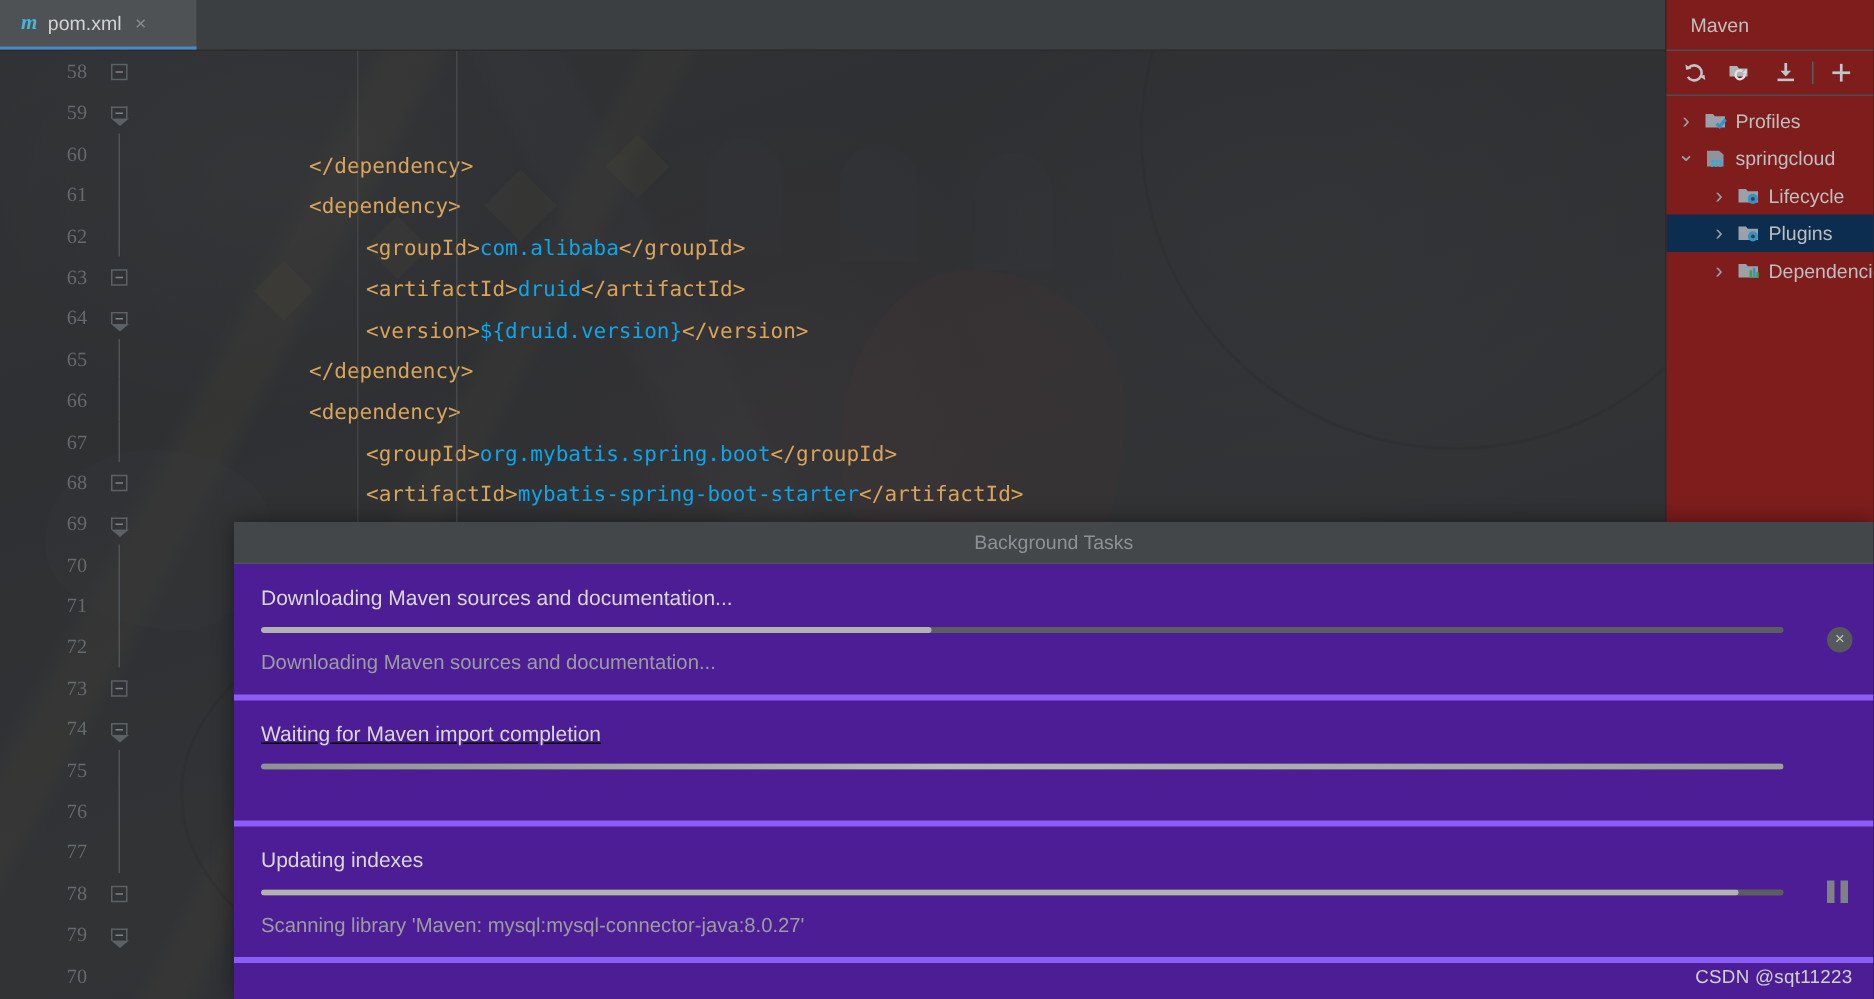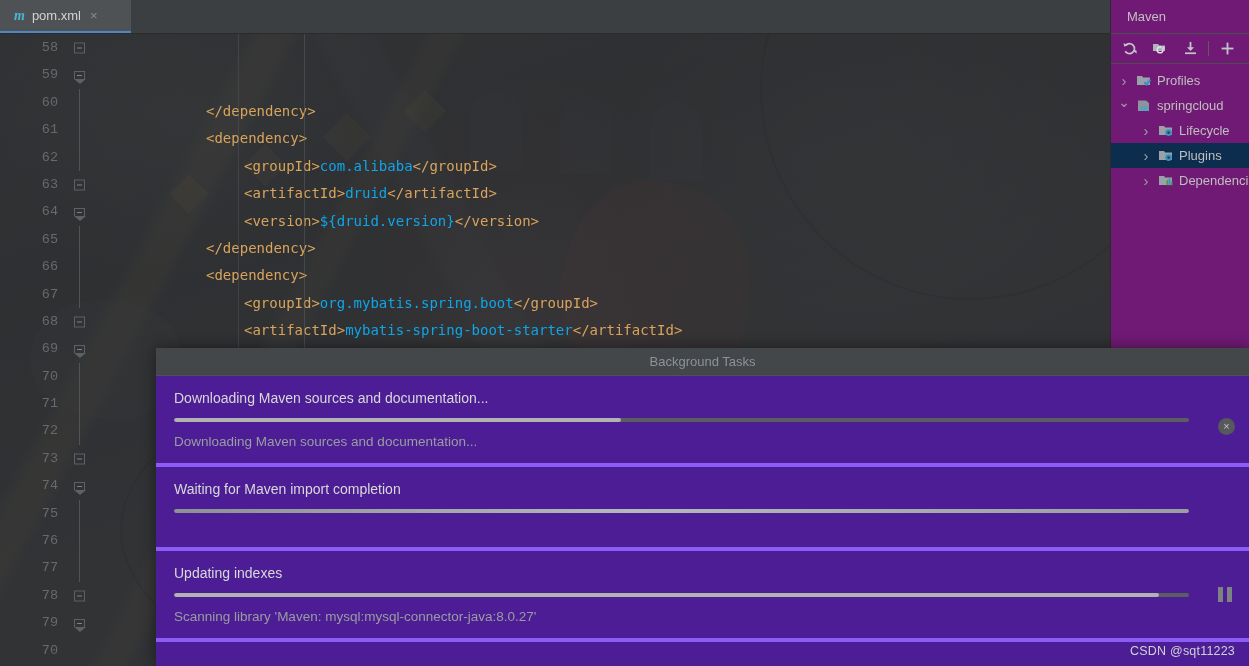--- a/index.html
+++ b/index.html
@@ -58,21 +58,21 @@
   .tab-icon {
     font-style: italic; font-weight: 700; font-size: 14px; color: #4ab5d8;
     font-family: "Liberation Serif", serif; line-height: 1;
   }
   .tab-label { font-size: 13px; color: #d3d3d3; white-space: nowrap; }
   .tab-close { font-size: 13px; color: #8a8d8f; margin-left: 2px; line-height: 1; }
 
   
   .gutter {
     position: absolute; left: 0; top: 34px; width: 96px; height: 632px;
-    font-family: Liberation Mono, monospace;
+    font-family: Liberation Serif, serif;
     font-size: 13.5px;
   }
   .gline {
     position: relative; height: 27.4px; line-height: 27.4px;
     color: #656a6e; text-align: right; padding-right: 38px;
   }
   .fold {
     position: absolute; right: 11px; top: 50%; transform: translateY(-50%);
     width: 11px; height: 11px;
   }
@@ -117,21 +117,21 @@
   }
 
   .indexing {
     position: absolute; right: 8px; top: 41px;
     font-size: 13px; color: #9fa6ad;
   }
 
   
   .maven {
     position: absolute; left: 1110px; top: 0; width: 139px; height: 580px;
-    background: #701a75; border-left: 1px solid #2b2b2b;
+    background: #7f1d1d; border-left: 1px solid #2b2b2b;
   }
   .maven-title {
     height: 34px; line-height: 34px; padding-left: 16px;
     font-size: 13px; color: #c0c0c0;
     border-bottom: 1px solid #4b4f51;
   }
   .maven-toolbar {
     height: 30px; display: flex; align-items: center; gap: 0;
     padding: 0 4px; border-bottom: 1px solid #4b4f51;
   }
@@ -335,21 +335,21 @@
     <div class="bg-header">Background Tasks</div>
     <div id="task-list">
         <div class="task">
           <div class="task-title">Downloading Maven sources and documentation...</div>
           <div class="pbar">
             <i style="width: 44%;"></i>
           </div>
           <div class="task-sub">Downloading Maven sources and documentation...</div>
           <div class="cancel-btn">×</div>
         </div>
-        <div class="task" style="padding-bottom: 34px;">
+        <div class="task" style="padding-bottom: 34px; text-decoration: underline;">
           <div class="task-title">Waiting for Maven import completion</div>
           <div class="pbar">
             <i style="width: 100%; background: linear-gradient(90deg, rgb(141, 145, 148), rgb(182, 185, 187) 45%, rgb(154, 158, 161));"></i>
           </div>
         </div>
         <div class="task">
           <div class="task-title">Updating indexes</div>
           <div class="pbar">
             <i style="width: 97%;"></i>
           </div>

